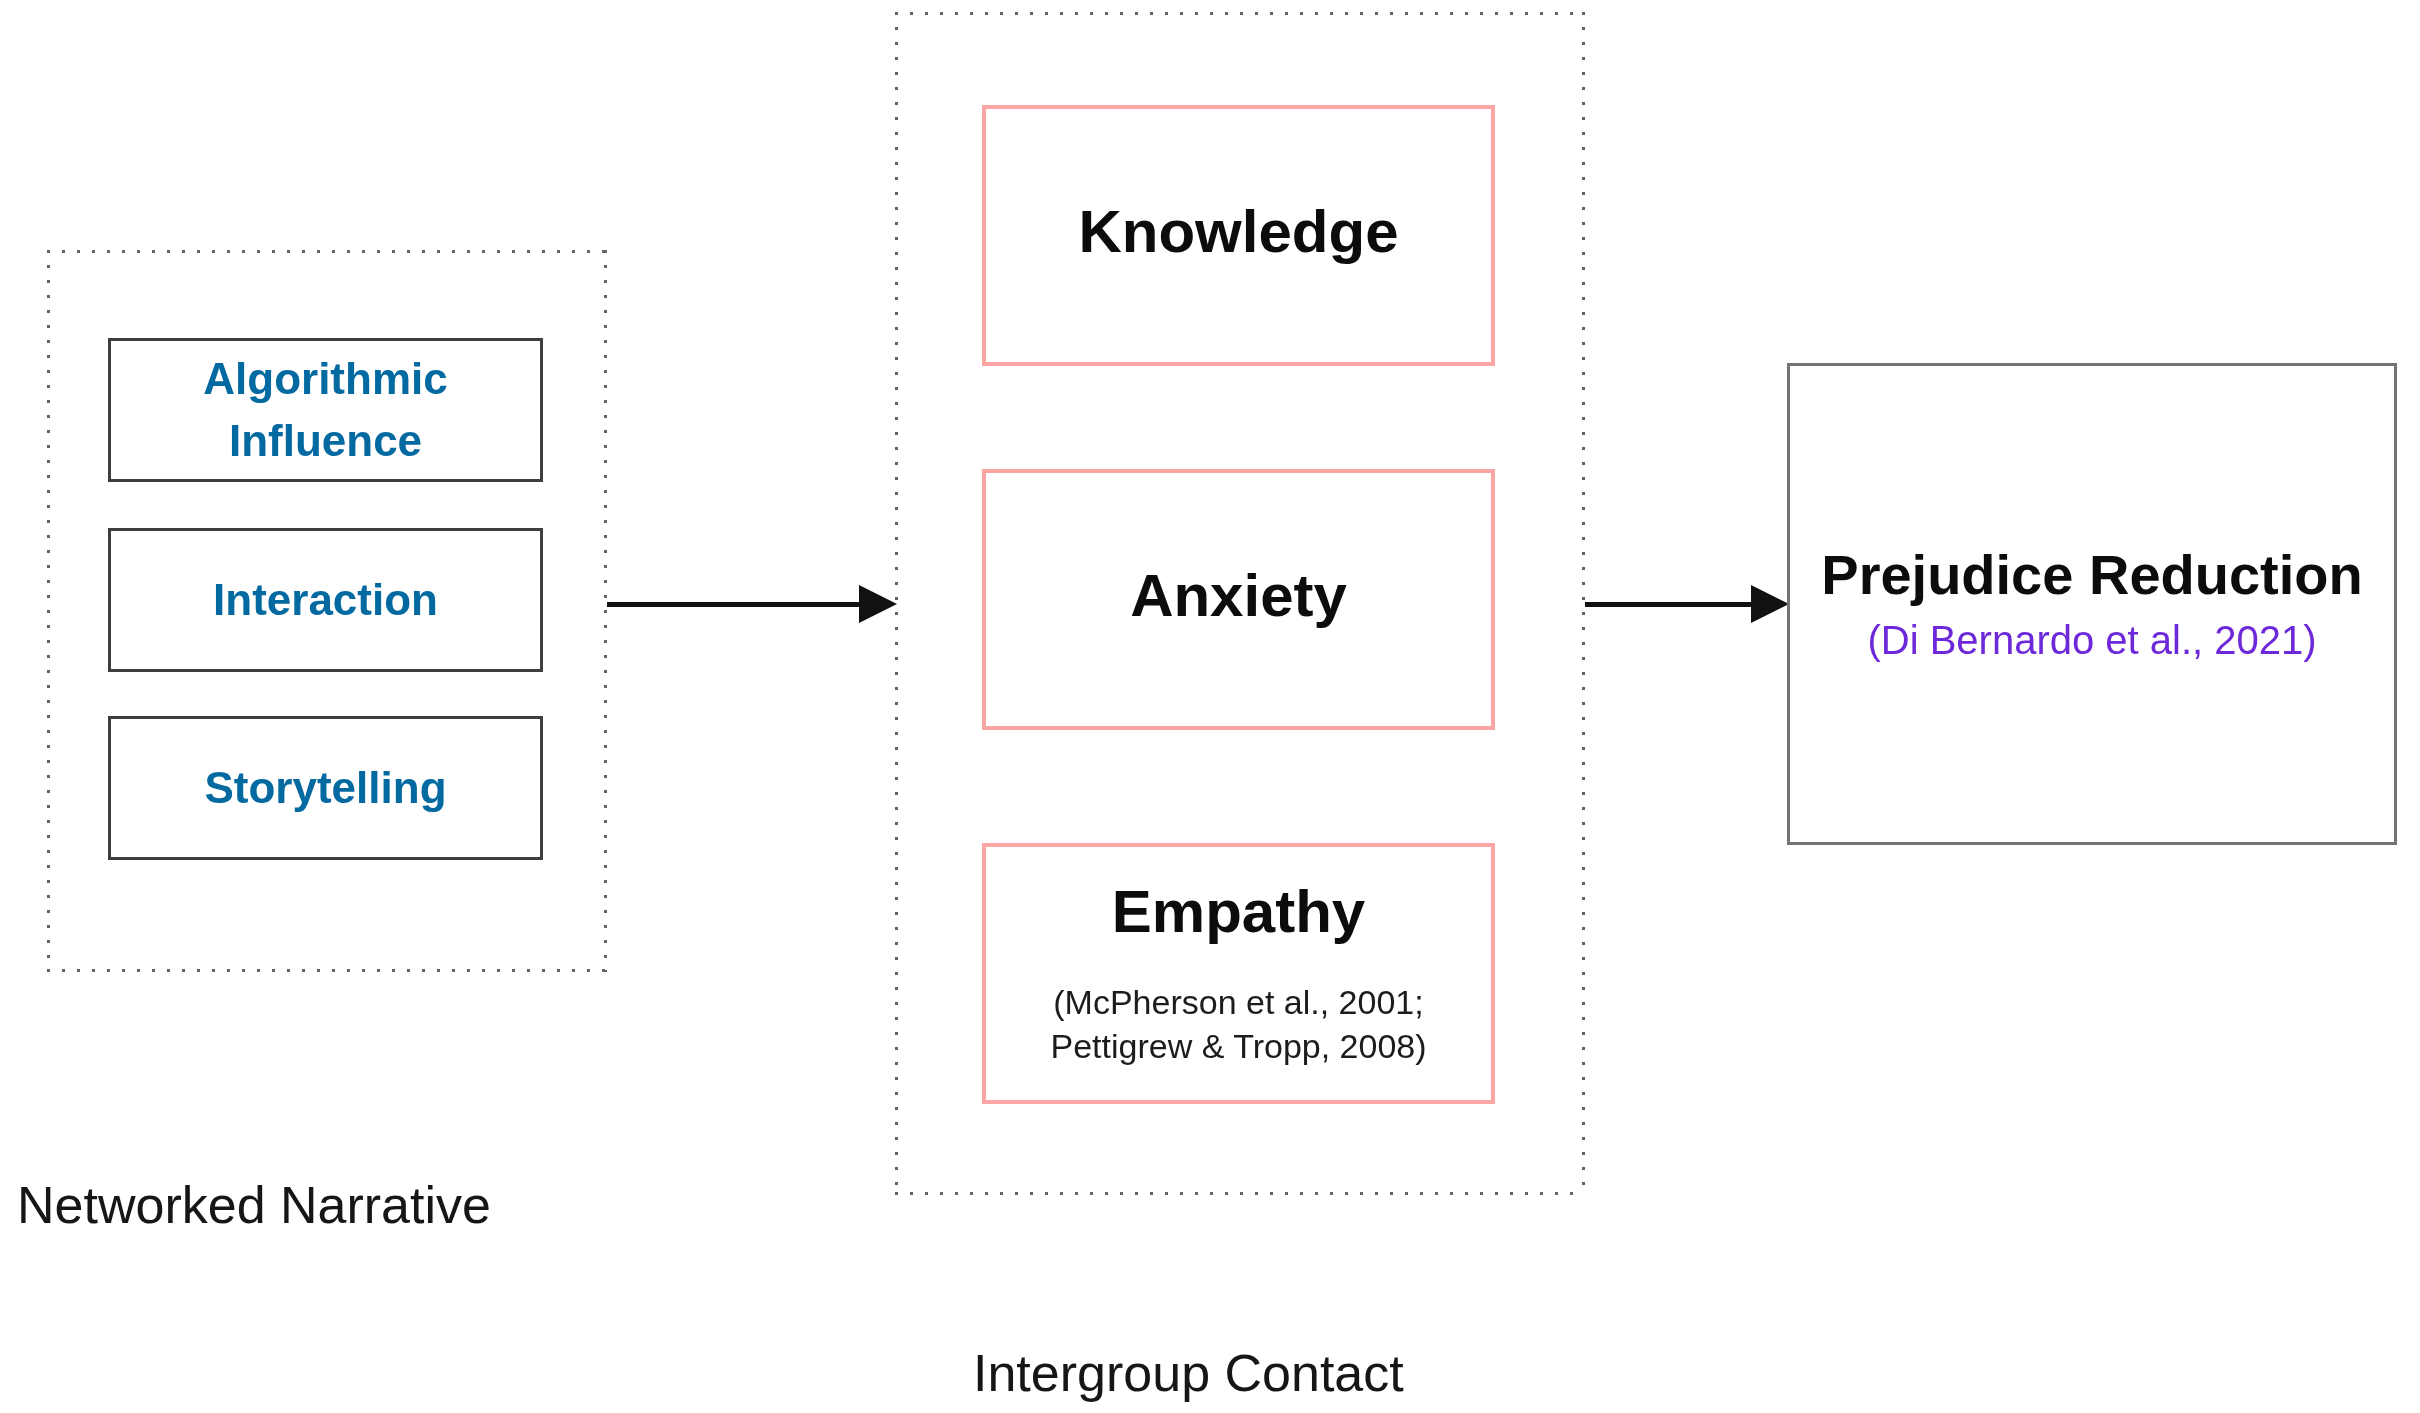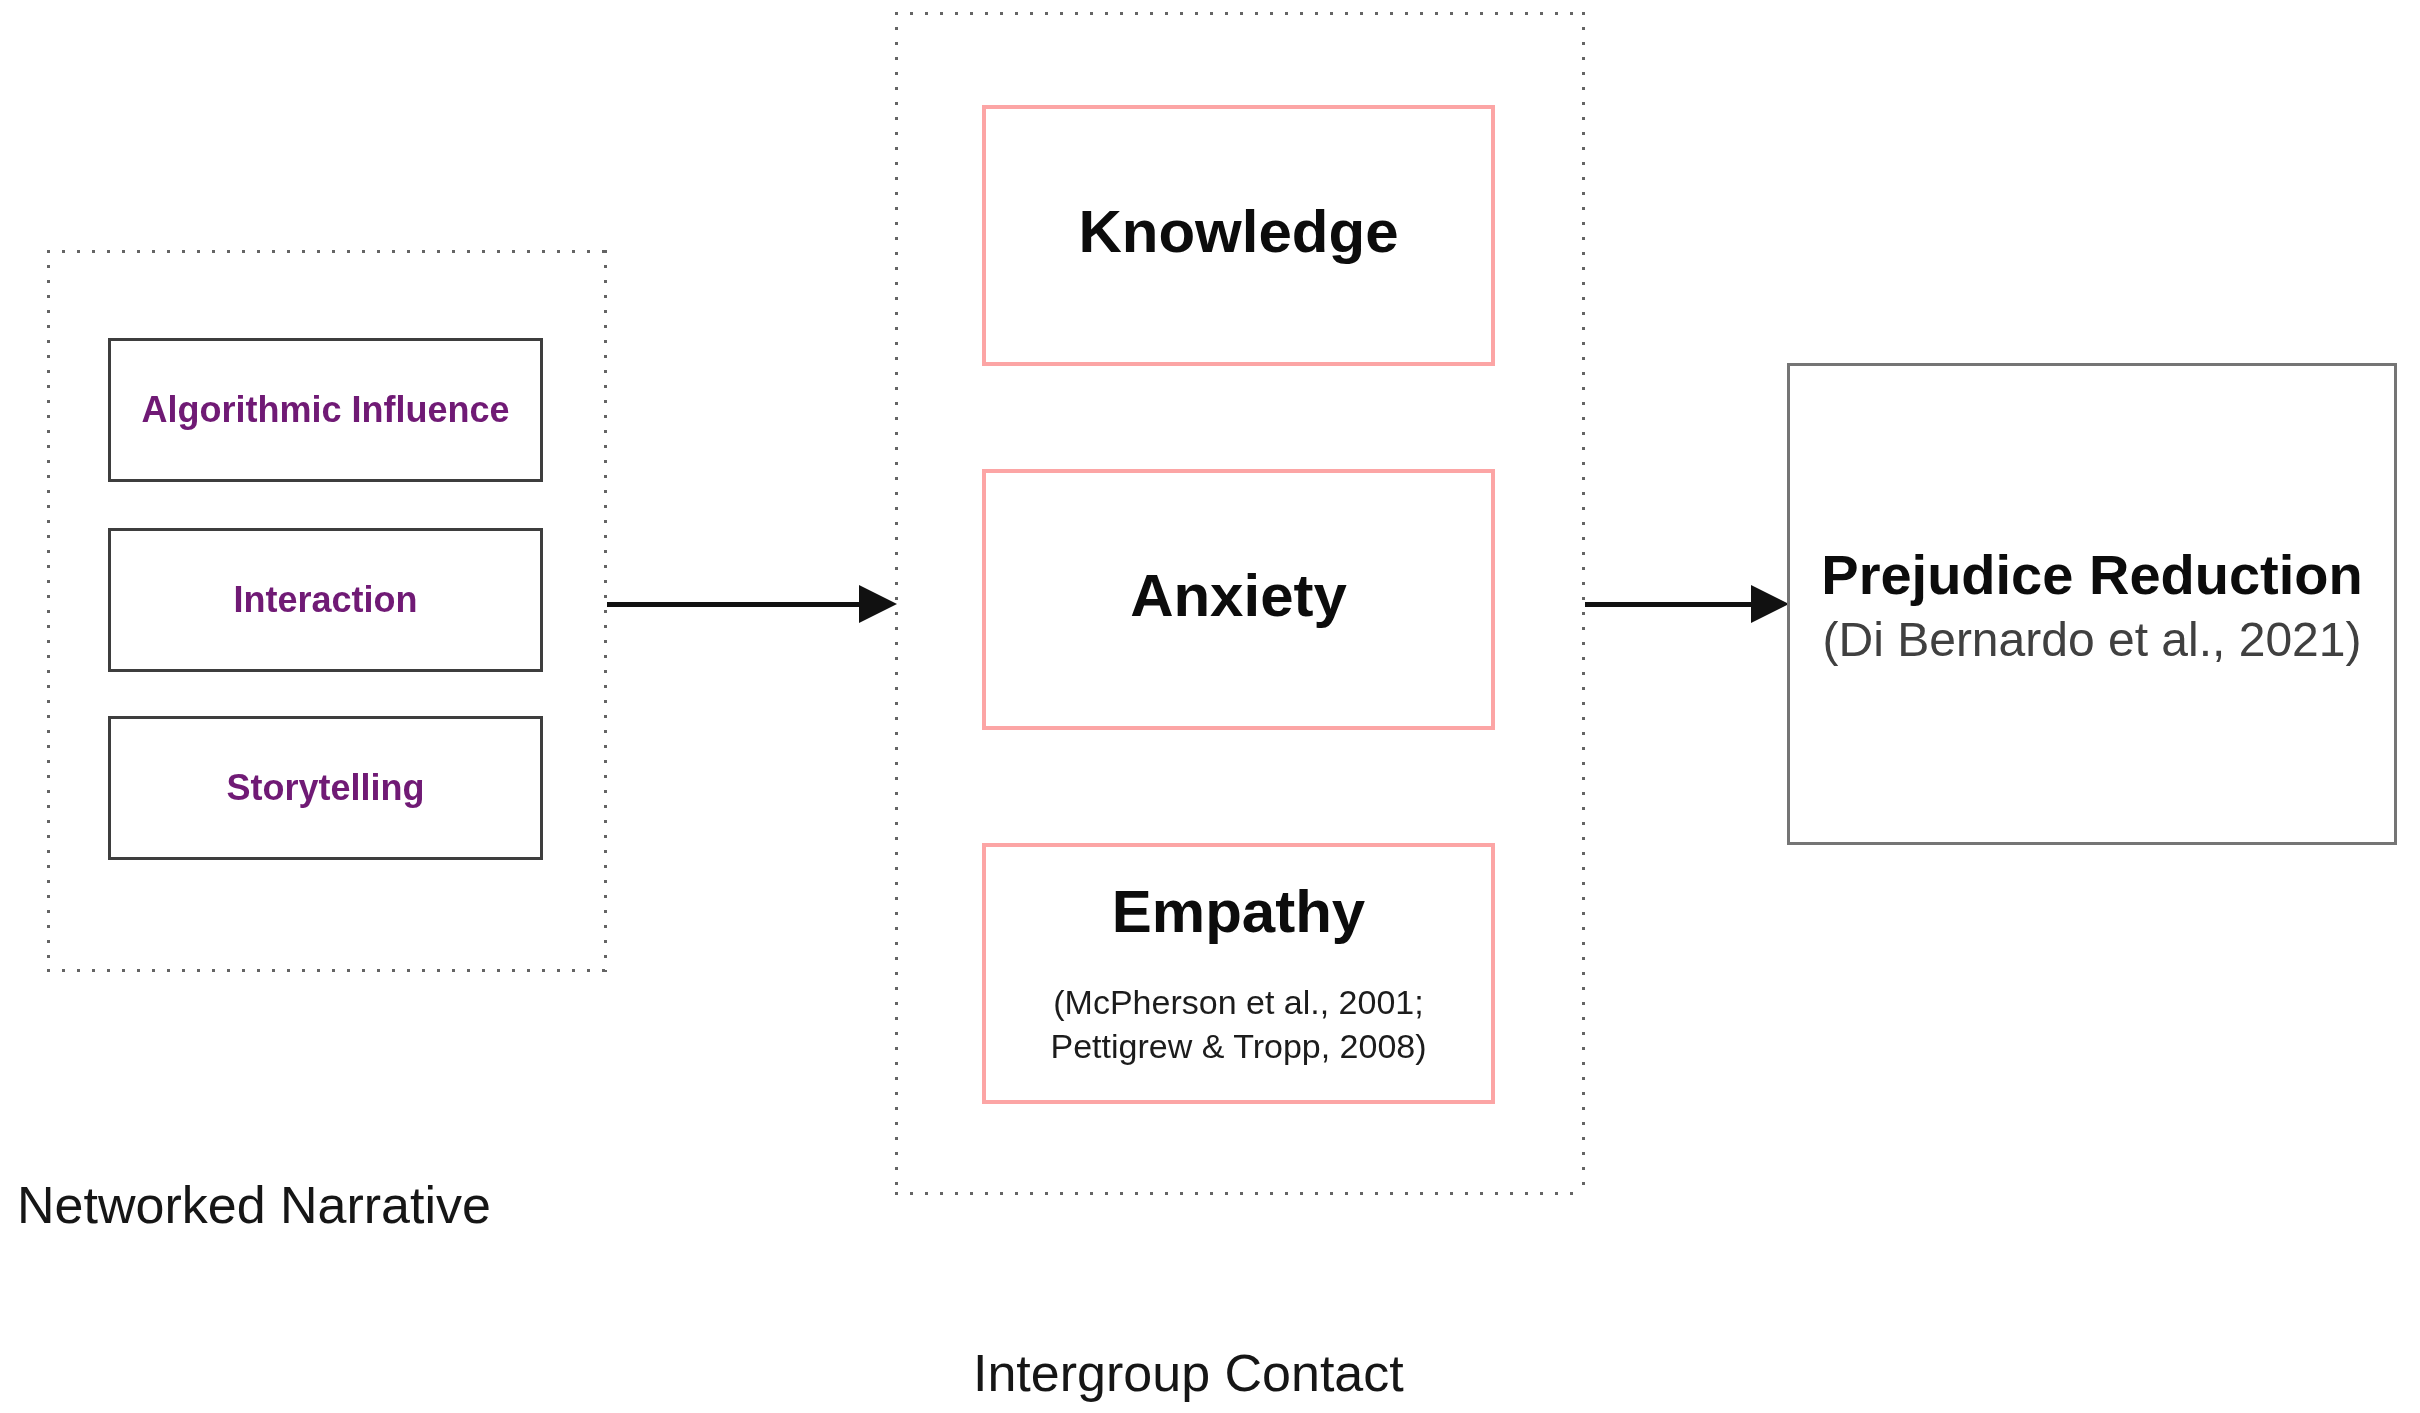--- a/index.html
+++ b/index.html
@@ -42,23 +42,23 @@
   }
 
   .small-node {
     border: 3px solid #3e3e3e;
     left: 108px;
     width: 435px;
     height: 144px;
   }
   .small-node .node-label {
     font-weight: bold;
-    font-size: 36px;
+    font-size: 44px;
     line-height: 62px;
-    color: #701a75;
+    color: #0369a1;
   }
 
   .mediator-node {
     border: 4px solid #fca5a5;
     left: 982px;
     width: 513px;
     height: 261px;
   }
   .mediator-title {
     font-weight: bold;
@@ -82,23 +82,23 @@
     height: 482px;
   }
   .outcome-title {
     font-weight: bold;
     font-size: 56px;
     line-height: 64px;
     color: #0c0c0c;
     margin-bottom: 8px;
   }
   .outcome-citation {
-    font-size: 48px;
+    font-size: 40px;
     line-height: 50px;
-    color: #404040;
+    color: #6d28d9;
     white-space: pre-line;
   }
 
   .group-label {
     position: absolute;
     font-size: 52px;
     line-height: 78px;
     color: #161616;
     white-space: nowrap;
   }

